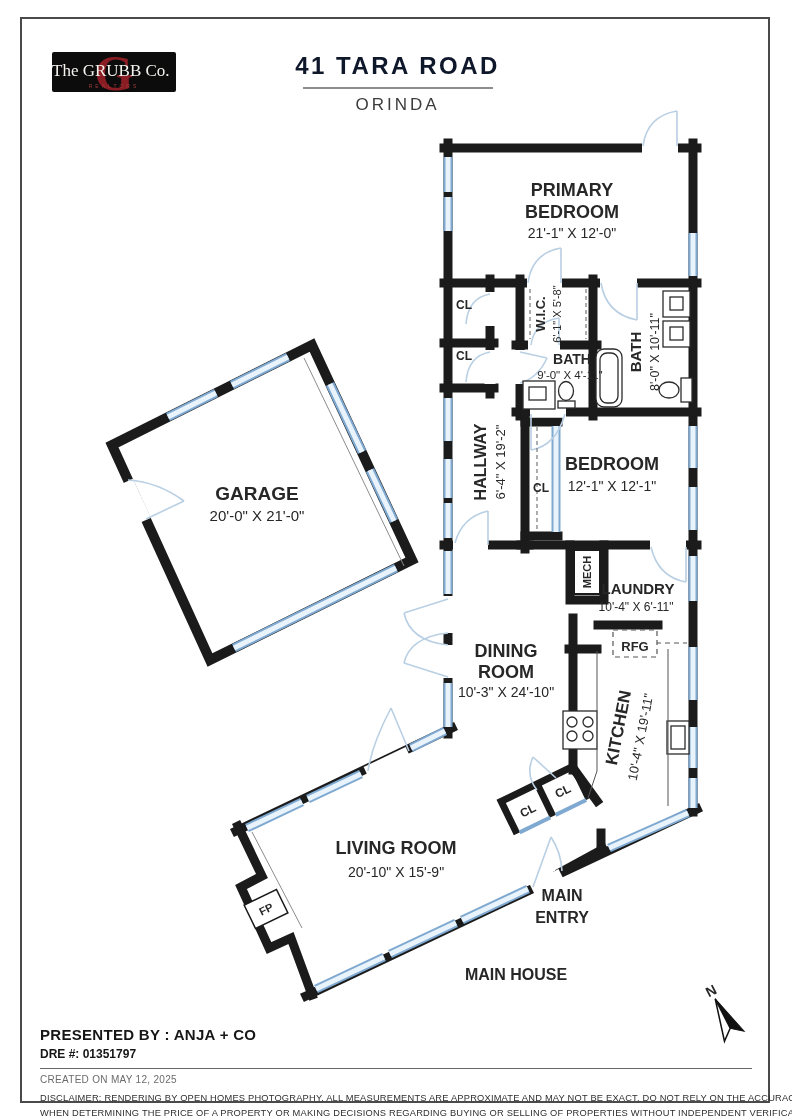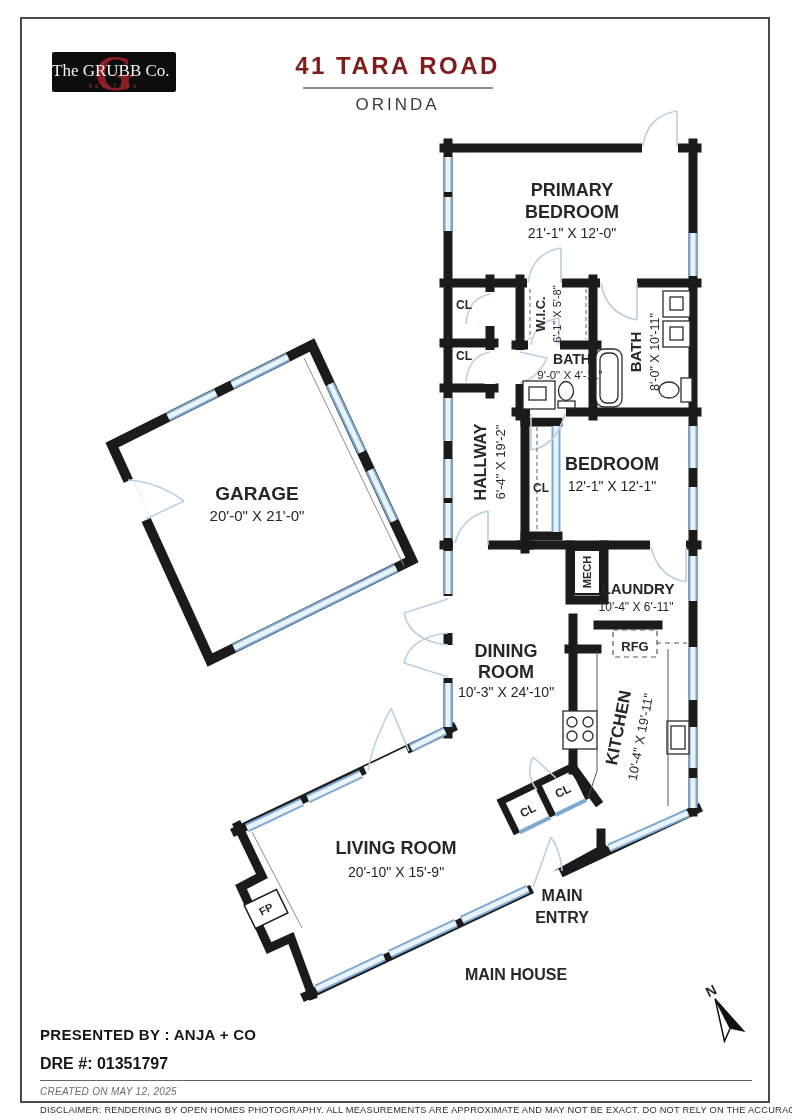--- a/index.html
+++ b/index.html
@@ -4,29 +4,29 @@
 <style>
   html,body{margin:0;padding:0;background:#ffffff;}
   body{width:792px;height:1120px;position:relative;font-family:"Liberation Sans",sans-serif;overflow:hidden;}
   .frame{position:absolute;left:20px;top:17px;width:750px;height:1086px;border:2px solid #4a4a4a;box-sizing:border-box;}
   
   .logo{position:absolute;left:52px;top:52px;width:124px;height:40px;background:#0c0c0c;border-radius:2px;overflow:hidden;}
   .logo .monogram{position:absolute;left:0;right:0;top:-8px;text-align:center;font-family:"Liberation Serif",serif;font-size:50px;color:#8a1d24;font-weight:bold;}
   .logo .wordmark{position:absolute;left:0;right:0;top:9px;text-align:left;font-family:"Liberation Serif",serif;font-size:17px;color:#f5f3ee;white-space:nowrap;}
   .logo .tagline{position:absolute;left:0;right:0;bottom:3px;text-align:center;font-size:5px;letter-spacing:3px;color:#a23a3a;}
   .titleblock{position:absolute;left:240px;top:52px;width:315px;text-align:center;}
-  .titleblock .title{font-size:24px;font-weight:bold;letter-spacing:2.5px;color:#7f1d1d;}
+  .titleblock .title{font-size:24px;font-weight:bold;letter-spacing:2.5px;color:#0f172a;}
   .titleblock .rule{margin:7px auto 6px auto;width:190px;height:2px;background:#8d8d8d;}
   .titleblock .city{font-size:17px;letter-spacing:3px;color:#3c3c3c;text-align:center;}
   
   .footer{position:absolute;left:40px;top:1004px;width:714px;color:#161616;}
   .footer .presented{font-size:15px;font-weight:bold;letter-spacing:.3px;margin-top:22px;}
-  .footer .dre{font-size:16px;font-weight:bold;margin-top:12px;}
+  .footer .dre{font-size:12px;font-weight:bold;margin-top:4px;}
   .footer .rule{margin-top:7px;width:712px;height:1px;background:#666;}
-  .footer .created{margin-top:5px;font-size:10px;color:#6b6b6b;letter-spacing:.3px;font-style:italic;}
+  .footer .created{margin-top:5px;font-size:10px;color:#6b6b6b;letter-spacing:.3px;}
   .footer .disc{margin-top:6px;font-size:9.3px;color:#2e2e2e;line-height:15px;letter-spacing:.2px;white-space:nowrap;}
   svg text{font-family:"Liberation Sans",sans-serif;fill:#272727;}
   svg .rname{font-weight:bold;}
 </style>
 </head>
 <body>
 
 <div class="frame"></div>
 
 <div class="logo">

